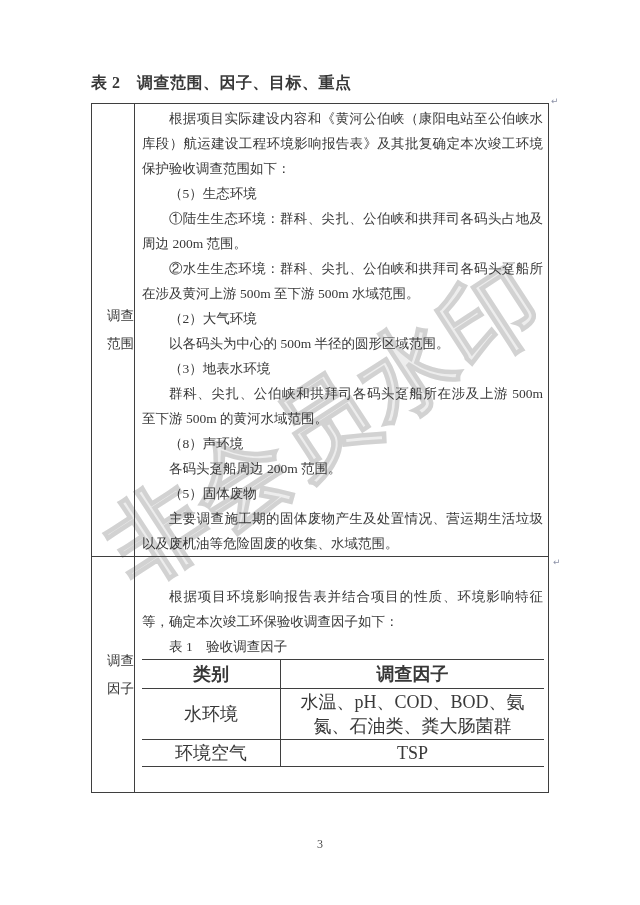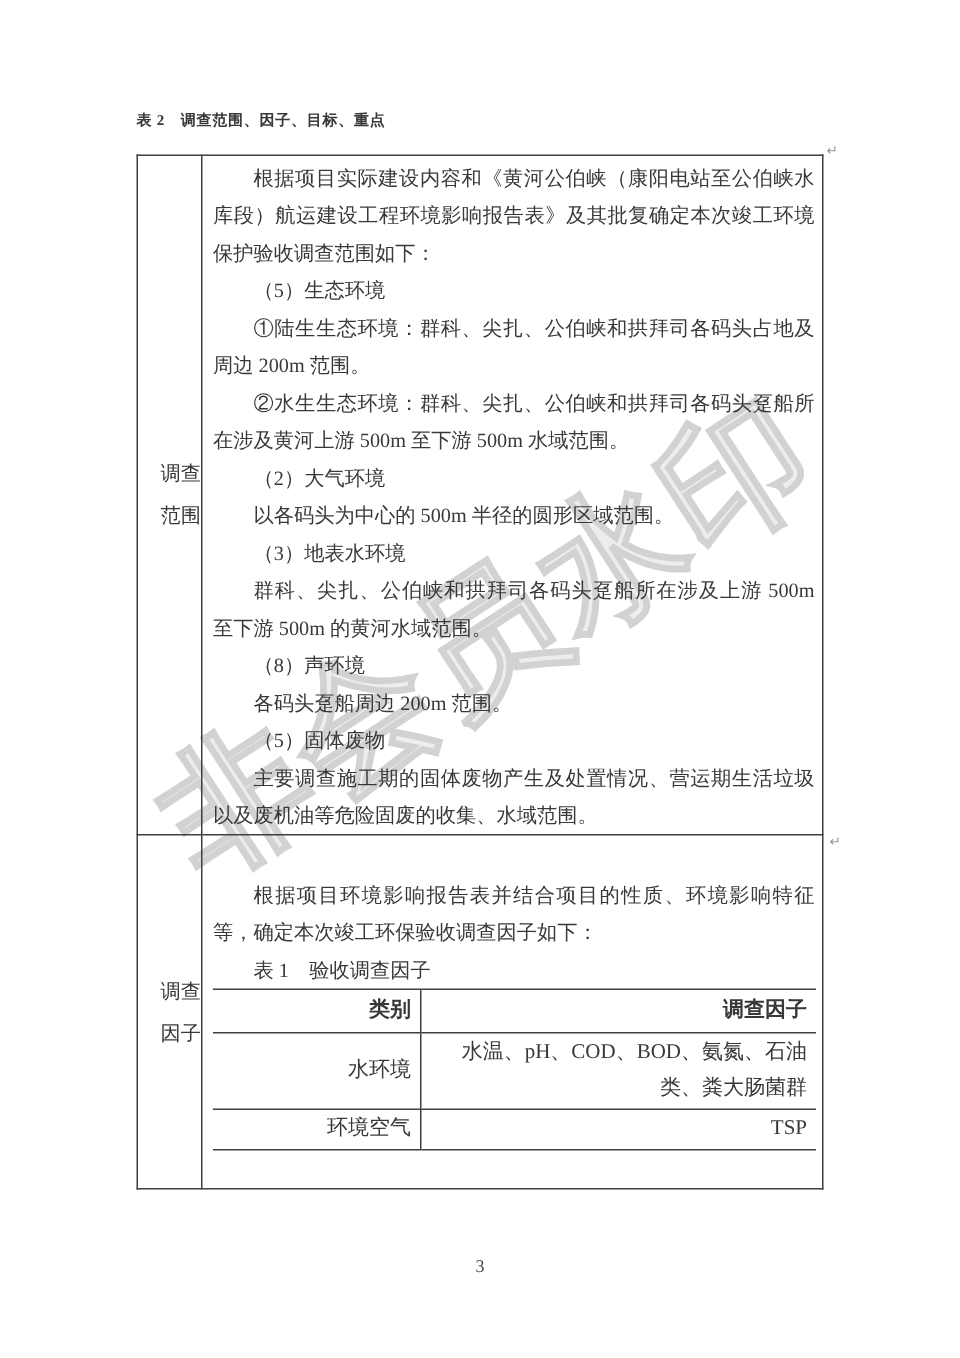--- a/index.html
+++ b/index.html
@@ -22,21 +22,21 @@
     -webkit-text-stroke:1.5px #d2d2d2;
     transform:rotate(-33deg);
     transform-origin:0 50%;
     z-index:0;
     font-weight:bold;
     pointer-events:none;
   }
   .doc{position:absolute;inset:0;z-index:1;}
   .doc-title{
     position:absolute;left:91px;top:73px;
-    font-size:10px;font-weight:bold;
+    font-size:16px;font-weight:bold;
     letter-spacing:0.5px;
   }
   table.outer{
     position:absolute;left:91px;top:103px;
     width:458px;
     border-collapse:collapse;
     table-layout:fixed;
   }
   table.outer td{
     border:1.5px solid #3f3f3f;
@@ -72,22 +72,22 @@
   table.inner{
     width:402px;
     margin:0 auto;
     border-collapse:collapse;
     border-top:1.5px solid #3f3f3f;
     border-bottom:1.5px solid #3f3f3f;
   }
   table.inner td{
     border:none;
     border-bottom:1px solid #3f3f3f;
-    text-align:right;
-    font-size:14px;
+    text-align:center;
+    font-size:18px;
     line-height:24px;
     padding:1px 6px;
     vertical-align:middle;
   }
   table.inner tr:last-child td{border-bottom:none;}
   table.inner td.cat{
     width:126px;
     border-right:1px solid #3f3f3f;
   }
   table.inner tr.head td{font-weight:bold;line-height:26px;}

